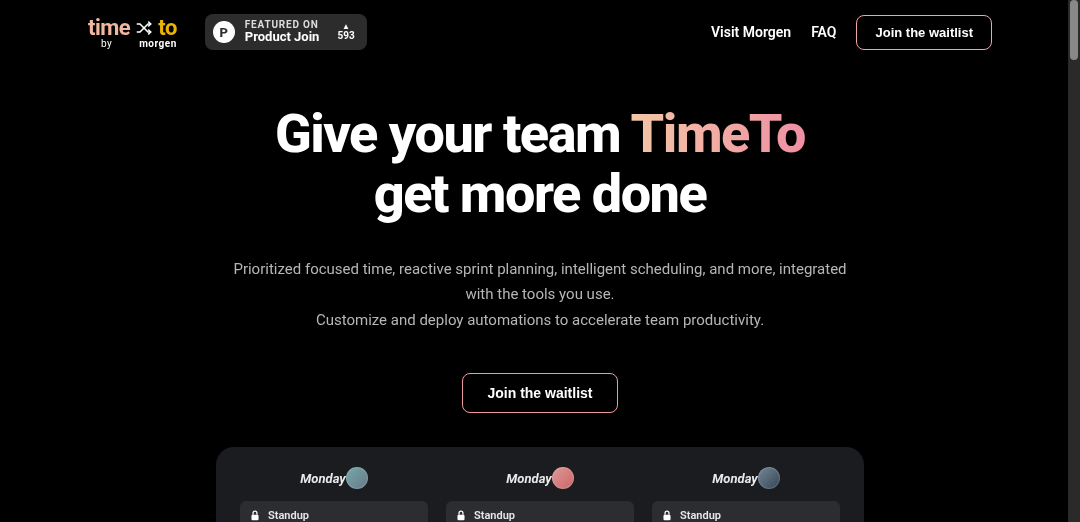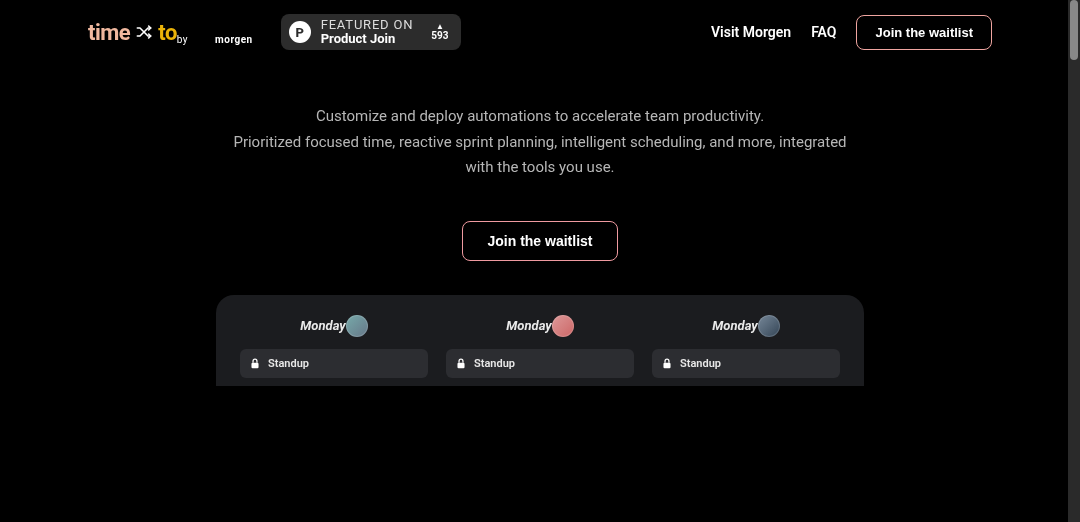--- a/index.html
+++ b/index.html
@@ -30,21 +30,21 @@
     border-radius: 4px;
   }
 
   .header {
     display: flex;
     align-items: center;
     padding: 14px 88px 14px 88px;
   }
   .logo {
     display: flex;
-    flex-direction: row;
+    flex-direction: column;
     align-items: flex-end;
     margin-right: 28px;
   }
   .logo-row {
     display: flex;
     align-items: center;
     gap: 6px;
     font-weight: 700;
     font-size: 22px;
     letter-spacing: -0.5px;
@@ -75,21 +75,21 @@
     border-radius: 50%;
     background: #fff;
     color: #2c2c2c;
     display: flex;
     align-items: center;
     justify-content: center;
     font-weight: 800;
     font-size: 13px;
   }
   .ph-text { display: flex; flex-direction: column; line-height: 1.05; }
-  .ph-featured { font-size: 13px; letter-spacing: 0.8px; color: #ddd; font-weight: 400; }
+  .ph-featured { font-size: 10px; letter-spacing: 0.8px; color: #ddd; font-weight: 700; }
   .ph-name { font-size: 13px; font-weight: 700; color: #fff; }
   .ph-vote { display: flex; flex-direction: column; align-items: center; margin-left: 8px; line-height: 1; }
   .ph-caret { font-size: 8px; color: #fff; }
   .ph-count { font-size: 10px; font-weight: 700; color: #fff; }
 
   .nav-right {
     margin-left: auto;
     display: flex;
     align-items: center;
     gap: 20px;
@@ -231,23 +231,27 @@
   </div>
 
   <div class="nav-right">
     <span class="nav-link">Visit Morgen</span>
     <span class="nav-link">FAQ</span>
     <button class="nav-cta">Join the waitlist</button>
   </div>
 </div>
 
 <div class="hero">
+  <h1 class="hero-title">
+    <span>Give your team </span><span class="grad">TimeTo</span><br>
+    <span>get more done</span>
+  </h1>
   <div class="hero-sub">
+    <p>Prioritized focused time, reactive sprint planning, intelligent scheduling, and more, integrated with the tools you use.</p>
     <p>Customize and deploy automations to accelerate team productivity.</p>
-    <p>Prioritized focused time, reactive sprint planning, intelligent scheduling, and more, integrated with the tools you use.</p>
   </div>
   <button class="hero-cta">Join the waitlist</button>
 </div>
 
 <div class="cal-panel">
   <div class="cal-col">
     <div class="cal-head">
       <span class="cal-day">Monday</span>
       <span class="avatar"></span>
     </div>

